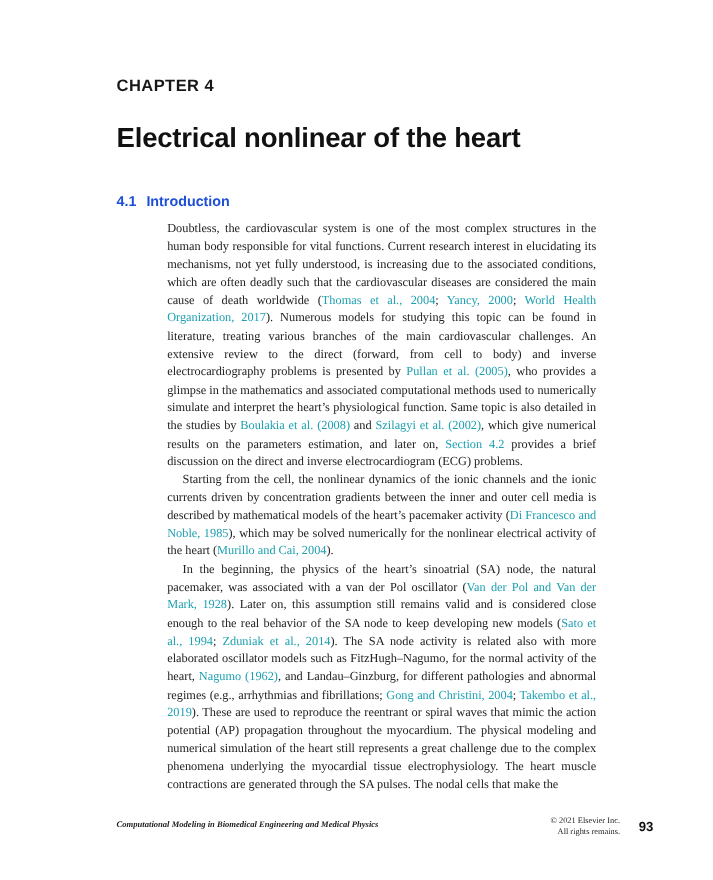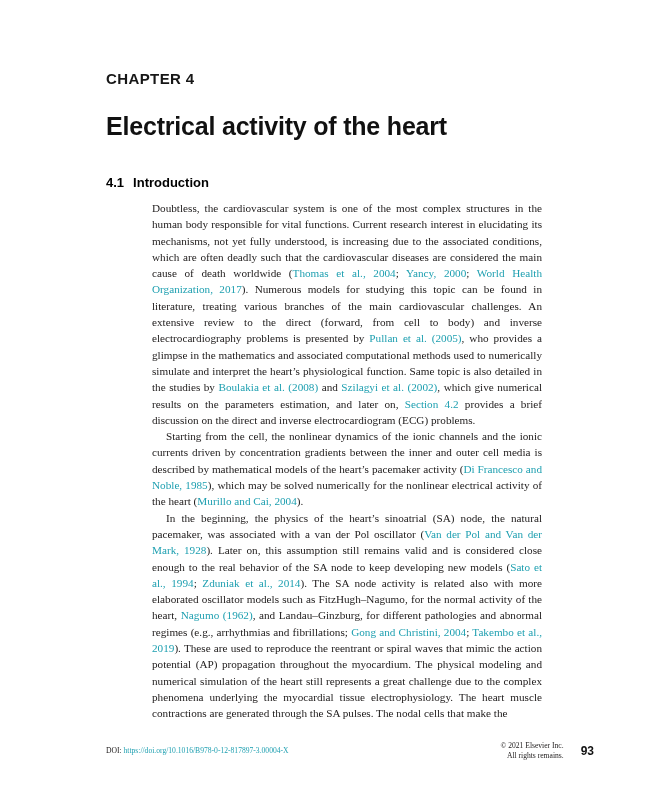--- a/index.html
+++ b/index.html
@@ -33,21 +33,21 @@
     font-weight:bold;
     font-size:25px;
     letter-spacing:-0.2px;
     color:#111111;
   }
   .section-heading{
     margin:34px 0 0 0;
     font-family:"Liberation Sans",sans-serif;
     font-weight:bold;
     font-size:13px;
-    color:#000000;
+    color:#1d4ed8;
   }
   .section-heading .sec-num{margin-right:9px;}
   .body-text{margin-top:10px;margin-left:46px;}
   .body-para{
     margin:0;
     font-size:11.2px;
     line-height:16.3px;
     text-align:justify;
     color:var(--body-color);
   }
@@ -84,39 +84,37 @@
   }
 </style>
 </head>
 <body>
 
 <div class="page">
   <div class="content">
 
     <div class="chapter-label">CHAPTER 4</div>
 
-    <h1 class="title">Electrical activity of the heart</h1>
+    <h1 class="title">Electrical nonlinear of the heart</h1>
 
     <h2 class="section-heading">
       <span class="sec-num">4.1</span><span>Introduction</span>
     </h2>
 
     <div class="body-text" id="paragraphs">
         <p class="body-para"><span>Doubtless, the cardiovascular system is one of the most complex structures in the human body responsible for vital functions. Current research interest in elucidating its mechanisms, not yet fully understood, is increasing due to the associated conditions, which are often deadly such that the cardiovascular diseases are considered the main cause of death worldwide (</span><a class="cite" href="#">Thomas et al., 2004</a><span>; </span><a class="cite" href="#">Yancy, 2000</a><span>; </span><a class="cite" href="#">World Health Organization, 2017</a><span>). Numerous models for studying this topic can be found in literature, treating various branches of the main cardiovascular challenges. An extensive review to the direct (forward, from cell to body) and inverse electrocardiography problems is presented by </span><a class="cite" href="#">Pullan et al. (2005)</a><span>, who provides a glimpse in the mathematics and associated computational methods used to numerically simulate and interpret the heart’s physiological function. Same topic is also detailed in the studies by </span><a class="cite" href="#">Boulakia et al. (2008)</a><span> and </span><a class="cite" href="#">Szilagyi et al. (2002)</a><span>, which give numerical results on the parameters estimation, and later on, </span><a class="cite" href="#">Section 4.2</a><span> provides a brief discussion on the direct and inverse electrocardiogram (ECG) problems.</span></p>
         <p class="body-para indent"><span>Starting from the cell, the nonlinear dynamics of the ionic channels and the ionic currents driven by concentration gradients between the inner and outer cell media is described by mathematical models of the heart’s pacemaker activity (</span><a class="cite" href="#">Di Francesco and Noble, 1985</a><span>), which may be solved numerically for the nonlinear electrical activity of the heart (</span><a class="cite" href="#">Murillo and Cai, 2004</a><span>).</span></p>
         <p class="body-para indent"><span>In the beginning, the physics of the heart’s sinoatrial (SA) node, the natural pacemaker, was associated with a van der Pol oscillator (</span><a class="cite" href="#">Van der Pol and Van der Mark, 1928</a><span>). Later on, this assumption still remains valid and is considered close enough to the real behavior of the SA node to keep developing new models (</span><a class="cite" href="#">Sato et al., 1994</a><span>; </span><a class="cite" href="#">Zduniak et al., 2014</a><span>). The SA node activity is related also with more elaborated oscillator models such as FitzHugh–Nagumo, for the normal activity of the heart, </span><a class="cite" href="#">Nagumo (1962)</a><span>, and Landau–Ginzburg, for different pathologies and abnormal regimes (e.g., arrhythmias and fibrillations; </span><a class="cite" href="#">Gong and Christini, 2004</a><span>; </span><a class="cite" href="#">Takembo et al., 2019</a><span>). These are used to reproduce the reentrant or spiral waves that mimic the action potential (AP) propagation throughout the myocardium. The physical modeling and numerical simulation of the heart still represents a great challenge due to the complex phenomena underlying the myocardial tissue electrophysiology. The heart muscle contractions are generated through the SA pulses. The nodal cells that make the</span></p>
       </div>
 
   </div>
 
   <div class="footer">
     <div class="footer-left">
-      <div class="doi-line">
-        <span>DOI: </span><a class="doi-link" href="#">https://doi.org/10.1016/B978-0-12-817897-3.00004-X</a>
-      </div>
+      <div class="book-title">Computational Modeling in Biomedical Engineering and Medical Physics</div>
     </div>
     <div class="footer-right">
       <div class="copyright">
         <div>© 2021 Elsevier Inc.</div>
         <div>All rights remains.</div>
       </div>
       <div class="page-number">93</div>
     </div>
   </div>
 </div>

